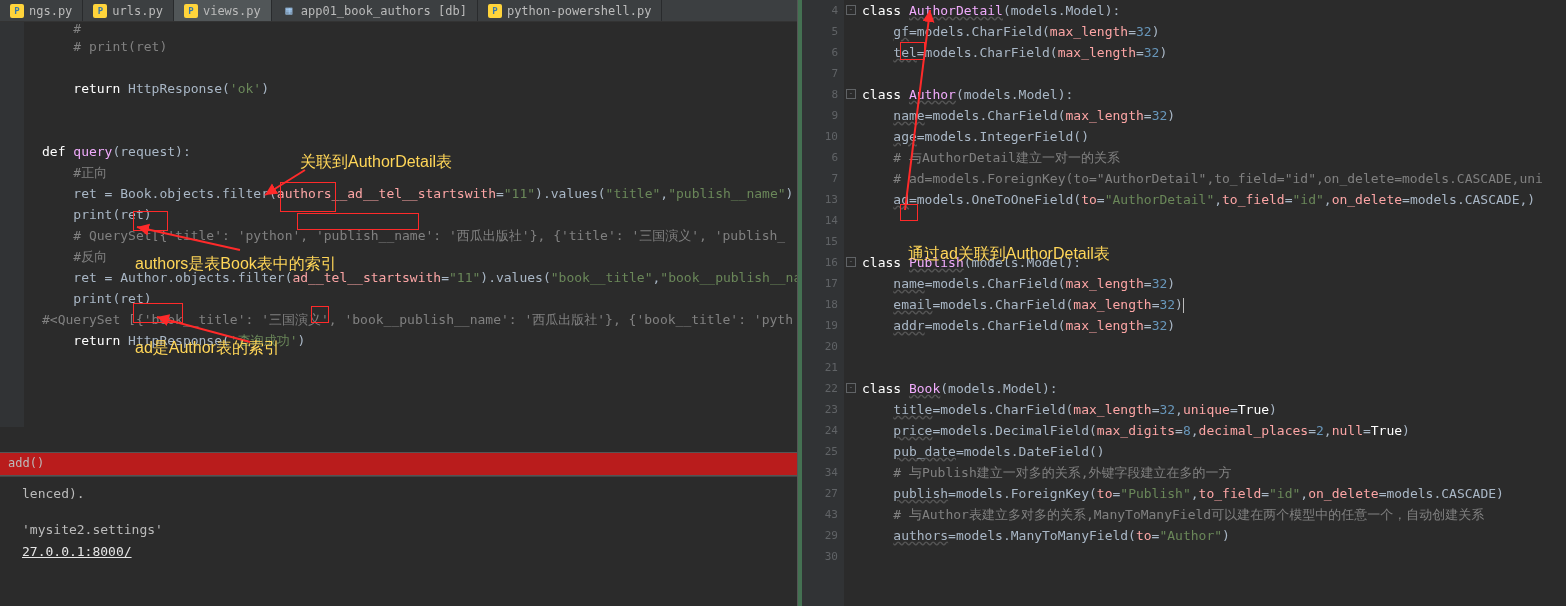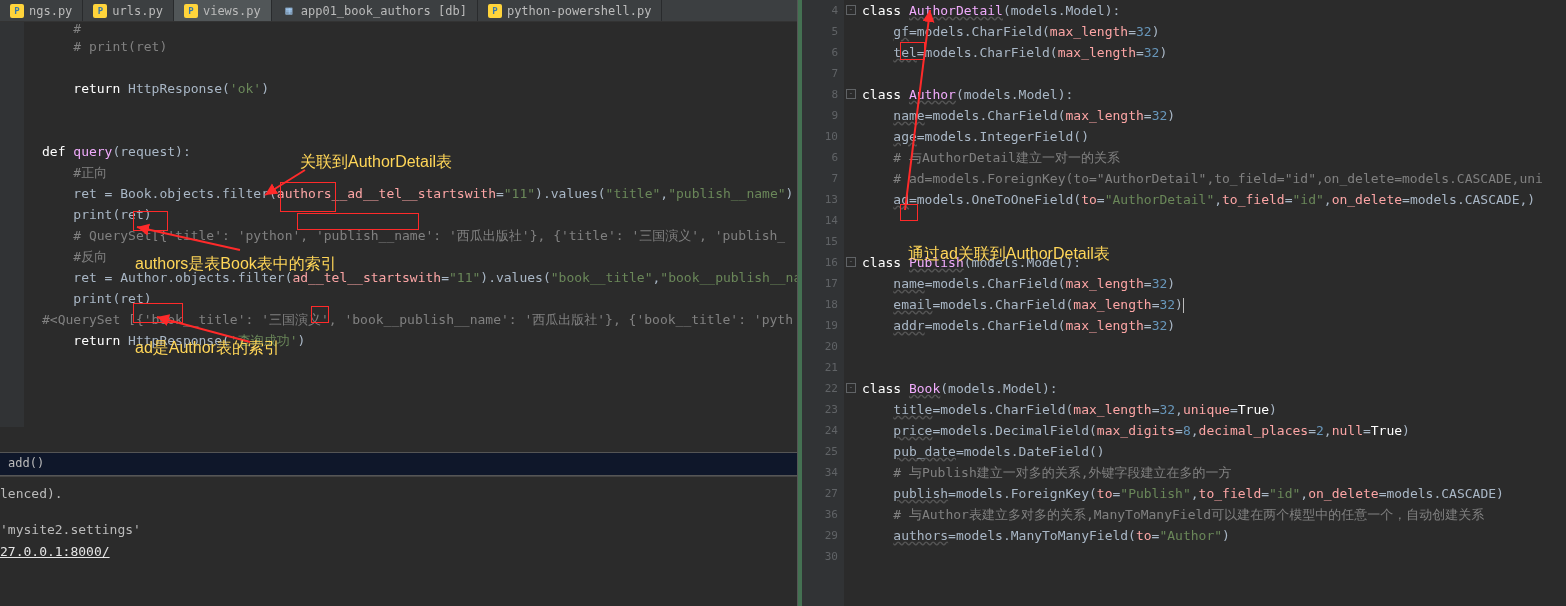--- a/index.html
+++ b/index.html
@@ -69,26 +69,26 @@
     font-size: 16px;
     pointer-events: none;
     z-index: 50;
   }
   .redbox { border: 1px solid #ff2a2a; position:absolute; pointer-events:none; z-index:40;}
   .arrow-svg { position:absolute; pointer-events:none; z-index:45; }
   
   
   .breadcrumb {
     position: absolute; left:0; right:0; bottom:130px; height:24px;
-    background:#0f172a; border-top:1px solid #555; border-bottom:1px solid #555;
+    background:#b91c1c; border-top:1px solid #555; border-bottom:1px solid #555;
     color:#bbb; padding:3px 8px; font-size:12px;
   }
   .console {
     position:absolute; left:0; right:0; bottom:0; height:130px;
-    background:#2b2b2b; color:#bbb; padding:6px 0; line-height:22px;
+    background:#2b2b2b; color:#bbb; padding:6px 22px; line-height:22px;
     font-size:13px; border-top:1px solid #444;
   }
   .console .link { color:#e5e5e5; text-decoration: underline; cursor:pointer; }
   
   
   .changebar { position:absolute; left:0; top:0; width:4px; height:100%; }
   .cb-seg { position:absolute; left:0; width:4px; }
   .cb-green { background:#447152; }
   
   
@@ -214,21 +214,21 @@
         <div class="gutter-line">18</div>
         <div class="gutter-line">19</div>
         <div class="gutter-line">20</div>
         <div class="gutter-line">21</div>
         <div class="gutter-line">22</div>
         <div class="gutter-line">23</div>
         <div class="gutter-line">24</div>
         <div class="gutter-line">25</div>
         <div class="gutter-line">34</div>
         <div class="gutter-line">27</div>
-        <div class="gutter-line">36</div>
+        <div class="gutter-line">43</div>
         <div class="gutter-line">29</div>
         <div class="gutter-line">30</div>
       </div>
     <div class="foldcol" id="right-fold">
         <div class="fold" style="top: 5px;">-</div>
         <div class="fold" style="top: 89px;">-</div>
         <div class="fold" style="top: 257px;">-</div>
         <div class="fold" style="top: 383px;">-</div>
       </div>
     <div class="code" id="right-code"><div class="code-line"><span class="kw">class</span> <span class="fn underl">AuthorDetail</span>(models.Model):</div><div class="code-line">    <span class="underl">gf</span>=models.CharField(<span class="par">max_length</span>=<span class="num">32</span>)</div><div class="code-line">    <span class="underl">tel</span>=models.CharField(<span class="par">max_length</span>=<span class="num">32</span>)</div><div class="code-line"></div><div class="code-line"><span class="kw">class</span> <span class="fn underl">Author</span>(models.Model):</div><div class="code-line">    <span class="underl">name</span>=models.CharField(<span class="par">max_length</span>=<span class="num">32</span>)</div><div class="code-line">    <span class="underl">age</span>=models.IntegerField()</div><div class="code-line">    <span class="cm"># 与AuthorDetail建立一对一的关系</span></div><div class="code-line">    <span class="cm"># ad=models.ForeignKey(to="AuthorDetail",to_field="id",on_delete=models.CASCADE,uni</span></div><div class="code-line">    <span class="underl">ad</span>=models.OneToOneField(<span class="par">to</span>=<span class="str">"AuthorDetail"</span>,<span class="par">to_field</span>=<span class="str">"id"</span>,<span class="par">on_delete</span>=models.CASCADE,)</div><div class="code-line"></div><div class="code-line"></div><div class="code-line"><span class="kw">class</span> <span class="fn underl">Publish</span>(models.Model):</div><div class="code-line">    <span class="underl">name</span>=models.CharField(<span class="par">max_length</span>=<span class="num">32</span>)</div><div class="code-line">    <span class="underl">email</span>=models.CharField(<span class="par">max_length</span>=<span class="num">32</span>)<span class="caret"></span></div><div class="code-line">    <span class="underl">addr</span>=models.CharField(<span class="par">max_length</span>=<span class="num">32</span>)</div><div class="code-line"></div><div class="code-line"></div><div class="code-line"><span class="kw">class</span> <span class="fn underl">Book</span>(models.Model):</div><div class="code-line">    <span class="underl">title</span>=models.CharField(<span class="par">max_length</span>=<span class="num">32</span>,<span class="par">unique</span>=<span class="kw">True</span>)</div><div class="code-line">    <span class="underl">price</span>=models.DecimalField(<span class="par">max_digits</span>=<span class="num">8</span>,<span class="par">decimal_places</span>=<span class="num">2</span>,<span class="par">null</span>=<span class="kw">True</span>)</div><div class="code-line">    <span class="underl">pub_date</span>=models.DateField()</div><div class="code-line">    <span class="cm"># 与Publish建立一对多的关系,外键字段建立在多的一方</span></div><div class="code-line">    <span class="underl">publish</span>=models.ForeignKey(<span class="par">to</span>=<span class="str">"Publish"</span>,<span class="par">to_field</span>=<span class="str">"id"</span>,<span class="par">on_delete</span>=models.CASCADE)</div><div class="code-line">    <span class="cm"># 与Author表建立多对多的关系,ManyToManyField可以建在两个模型中的任意一个，自动创建关系</span></div><div class="code-line">    <span class="underl">authors</span>=models.ManyToManyField(<span class="par">to</span>=<span class="str">"Author"</span>)</div><div class="code-line"></div></div>

